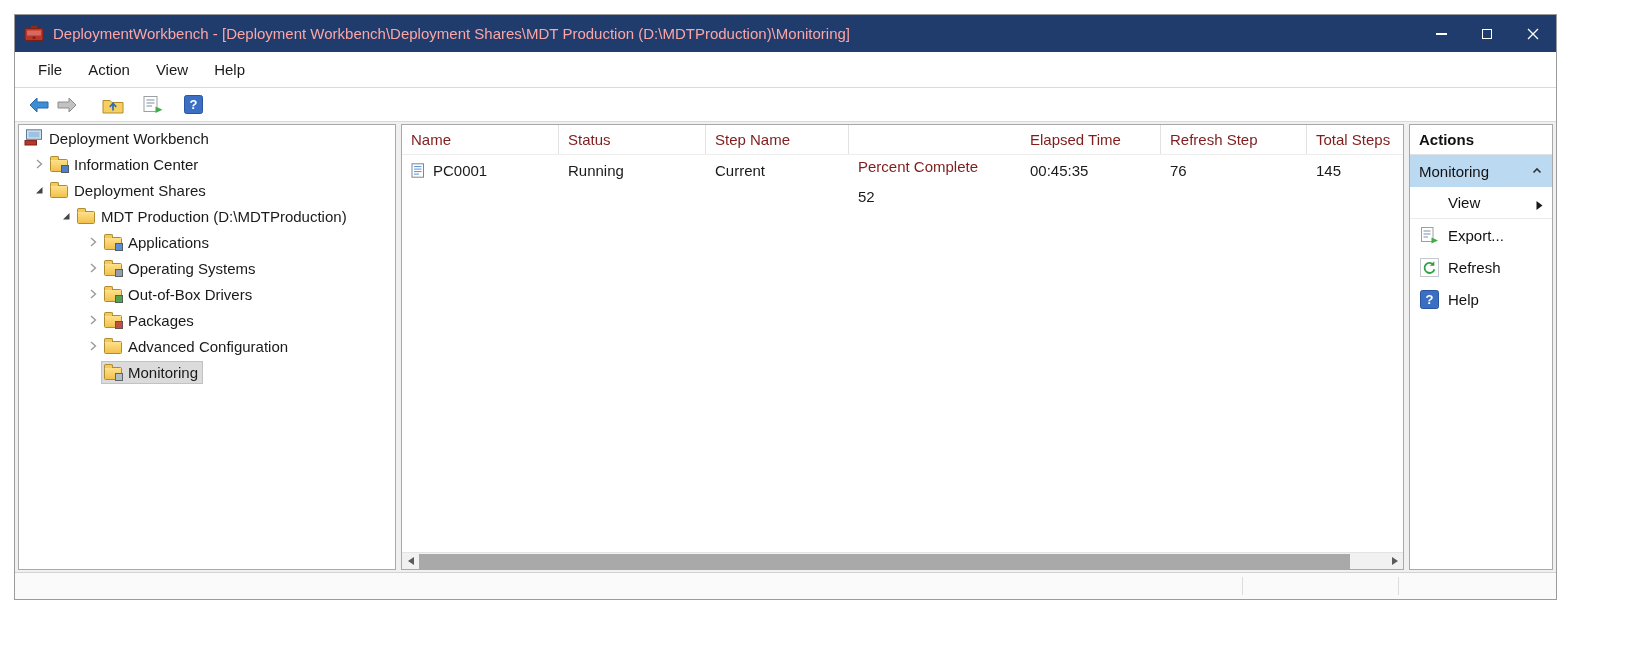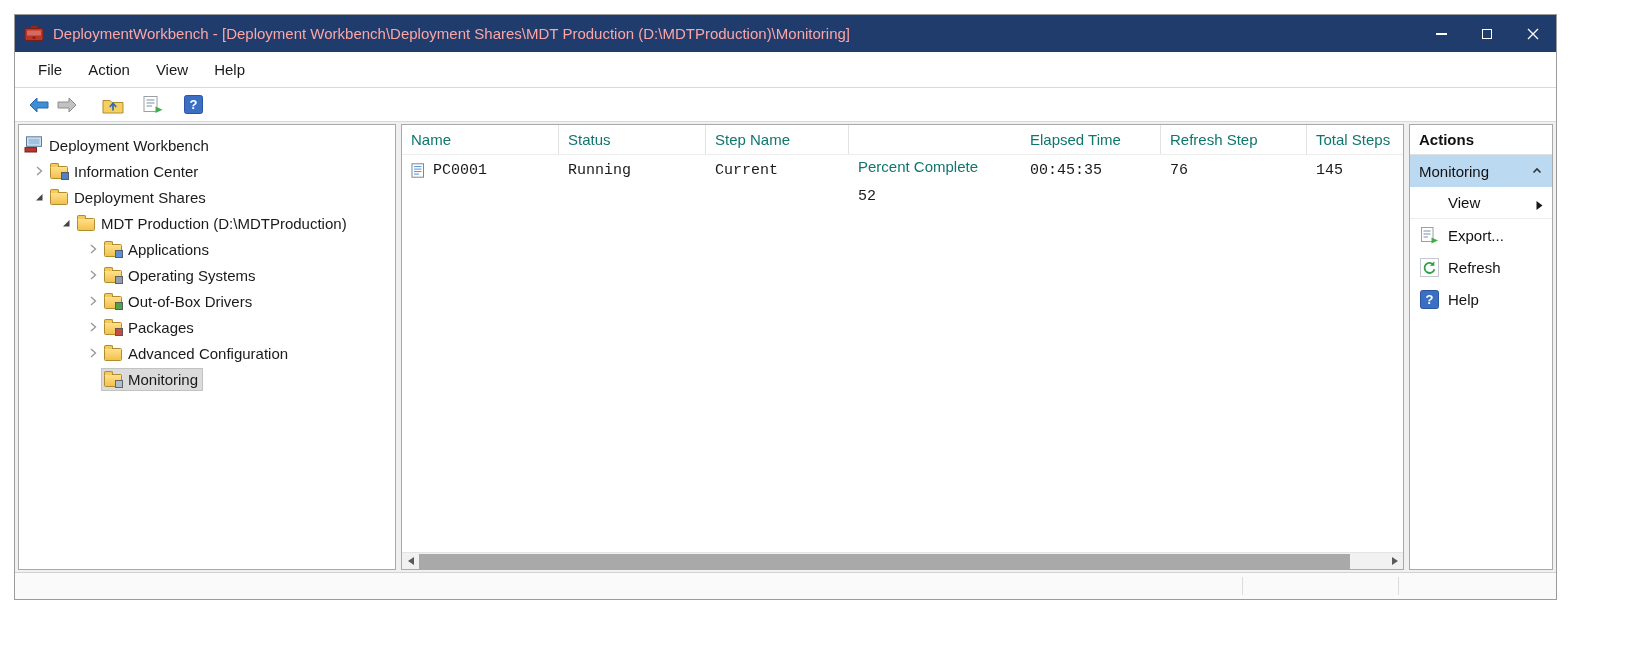--- a/index.html
+++ b/index.html
@@ -25,40 +25,40 @@
   .menubar { flex:0 0 36px; background:#ffffff; border-bottom:1px solid #dadada; display:flex; align-items:center; padding-left:10px; }
   .menu-item { font-size:15px; color:#1a1a1a; padding:0 13px; height:100%; display:flex; align-items:center; }
   
   .toolbar { flex:0 0 34px; background:#ffffff; border-bottom:1px solid #dadada; display:flex; align-items:center; padding-left:10px; }
   .tool-btn { height:28px; min-width:28px; display:flex; align-items:center; justify-content:center; }
   .gap-lg { margin-left:18px; }
   .gap-md { margin-left:12px; }
   
   .content { flex:1 1 auto; min-height:0; display:flex; padding:2px 3px; gap:5px; background:#f0f0f0; }
   .pane { background:#ffffff; border:1px solid #a9a9a9; }
-  .tree-pane { width:378px; flex:0 0 378px; padding-top:7px; overflow:hidden; }
+  .tree-pane { width:378px; flex:0 0 378px; overflow:hidden; }
   .list-pane { flex:1 1 auto; position:relative; overflow:hidden; }
   .actions-pane { width:144px; flex:0 0 144px; overflow:hidden; }
   
   .tree-row { height:26px; display:flex; align-items:center; font-size:15px; color:#1a1a1a; white-space:nowrap; }
   .ind { flex:0 0 auto; height:1px; }
   .chev { flex:0 0 19px; width:19px; height:16px; display:flex; align-items:center; justify-content:center; }
   .ticon { flex:0 0 22px; width:22px; height:18px; display:flex; align-items:flex-end; justify-content:center; padding-bottom:1px; position:relative; }
   .tlabel { padding:2px 4px; }
   .selwrap { display:flex; align-items:center; background:#dbdbdb; outline:1px solid #c2c2c2; }
   .folder { position:relative; width:18px; height:13px; background:linear-gradient(180deg,#ffe08a,#f2c14e); border:1px solid #b08c2e; border-radius:1.5px; display:inline-block; }
   .folder::before { content:""; position:absolute; left:-1px; top:-4px; width:7px; height:3px; background:#f6ca5a; border:1px solid #b08c2e; border-bottom:none; border-radius:2px 2px 0 0; }
   .badge { position:absolute; right:-2px; bottom:-2px; width:8px; height:8px; border:1px solid rgba(85,85,85,0.85); }
   .b-ic { background:#4f81c7; } .b-app { background:#5b8fd8; } .b-os { background:#8f9fb0; }
   .b-drv { background:#4fa34f; } .b-pkg { background:#c24d42; } .b-ts { background:#4f81c7; }
   .b-mon { background:#aebecb; }
   
   .lheader { display:flex; height:30px; align-items:stretch; border-bottom:1px solid #ededed; }
-  .hcell { padding-left:9px; font-size:15px; color:#0f766e; display:flex; align-items:center; border-right:1px solid #e2e2e2; }
-  .lrow { display:flex; height:30px; align-items:stretch; font-size:15px; color:#1a1a1a;font-family:Liberation Mono, monospace; }
+  .hcell { padding-left:9px; font-size:15px; color:#7f1d1d; display:flex; align-items:center; border-right:1px solid #e2e2e2; }
+  .lrow { display:flex; height:30px; align-items:stretch; font-size:15px; color:#1a1a1a; }
   .ccell { padding-left:9px; display:flex; align-items:center; }
   .w-name{width:157px;flex:0 0 157px;} .w-status{width:147px;flex:0 0 147px;} .w-step{width:143px;flex:0 0 143px;}
   .w-pct{width:172px;flex:0 0 172px;margin-top:41px;} .w-elap{width:140px;flex:0 0 140px;} .w-cur{width:146px;flex:0 0 146px;}
   .w-tot{flex:1 1 auto; border-right:none;}
   .row-icon { margin-right:7px; display:flex; align-items:center; }
   
   .hscroll { position:absolute; left:0; right:0; bottom:0; height:17px; background:#f1f1f1; display:flex; align-items:center; border-top:1px solid #e4e4e4; }
   .sbtn { width:17px; height:17px; flex:0 0 17px; display:flex; align-items:center; justify-content:center; }
   .tri-l { width:0; height:0; border-style:solid; border-width:4.5px 6px 4.5px 0; border-color:transparent #5a5a5a transparent transparent; }
   .tri-r { width:0; height:0; border-style:solid; border-width:4.5px 0 4.5px 6px; border-color:transparent transparent transparent #5a5a5a; }

